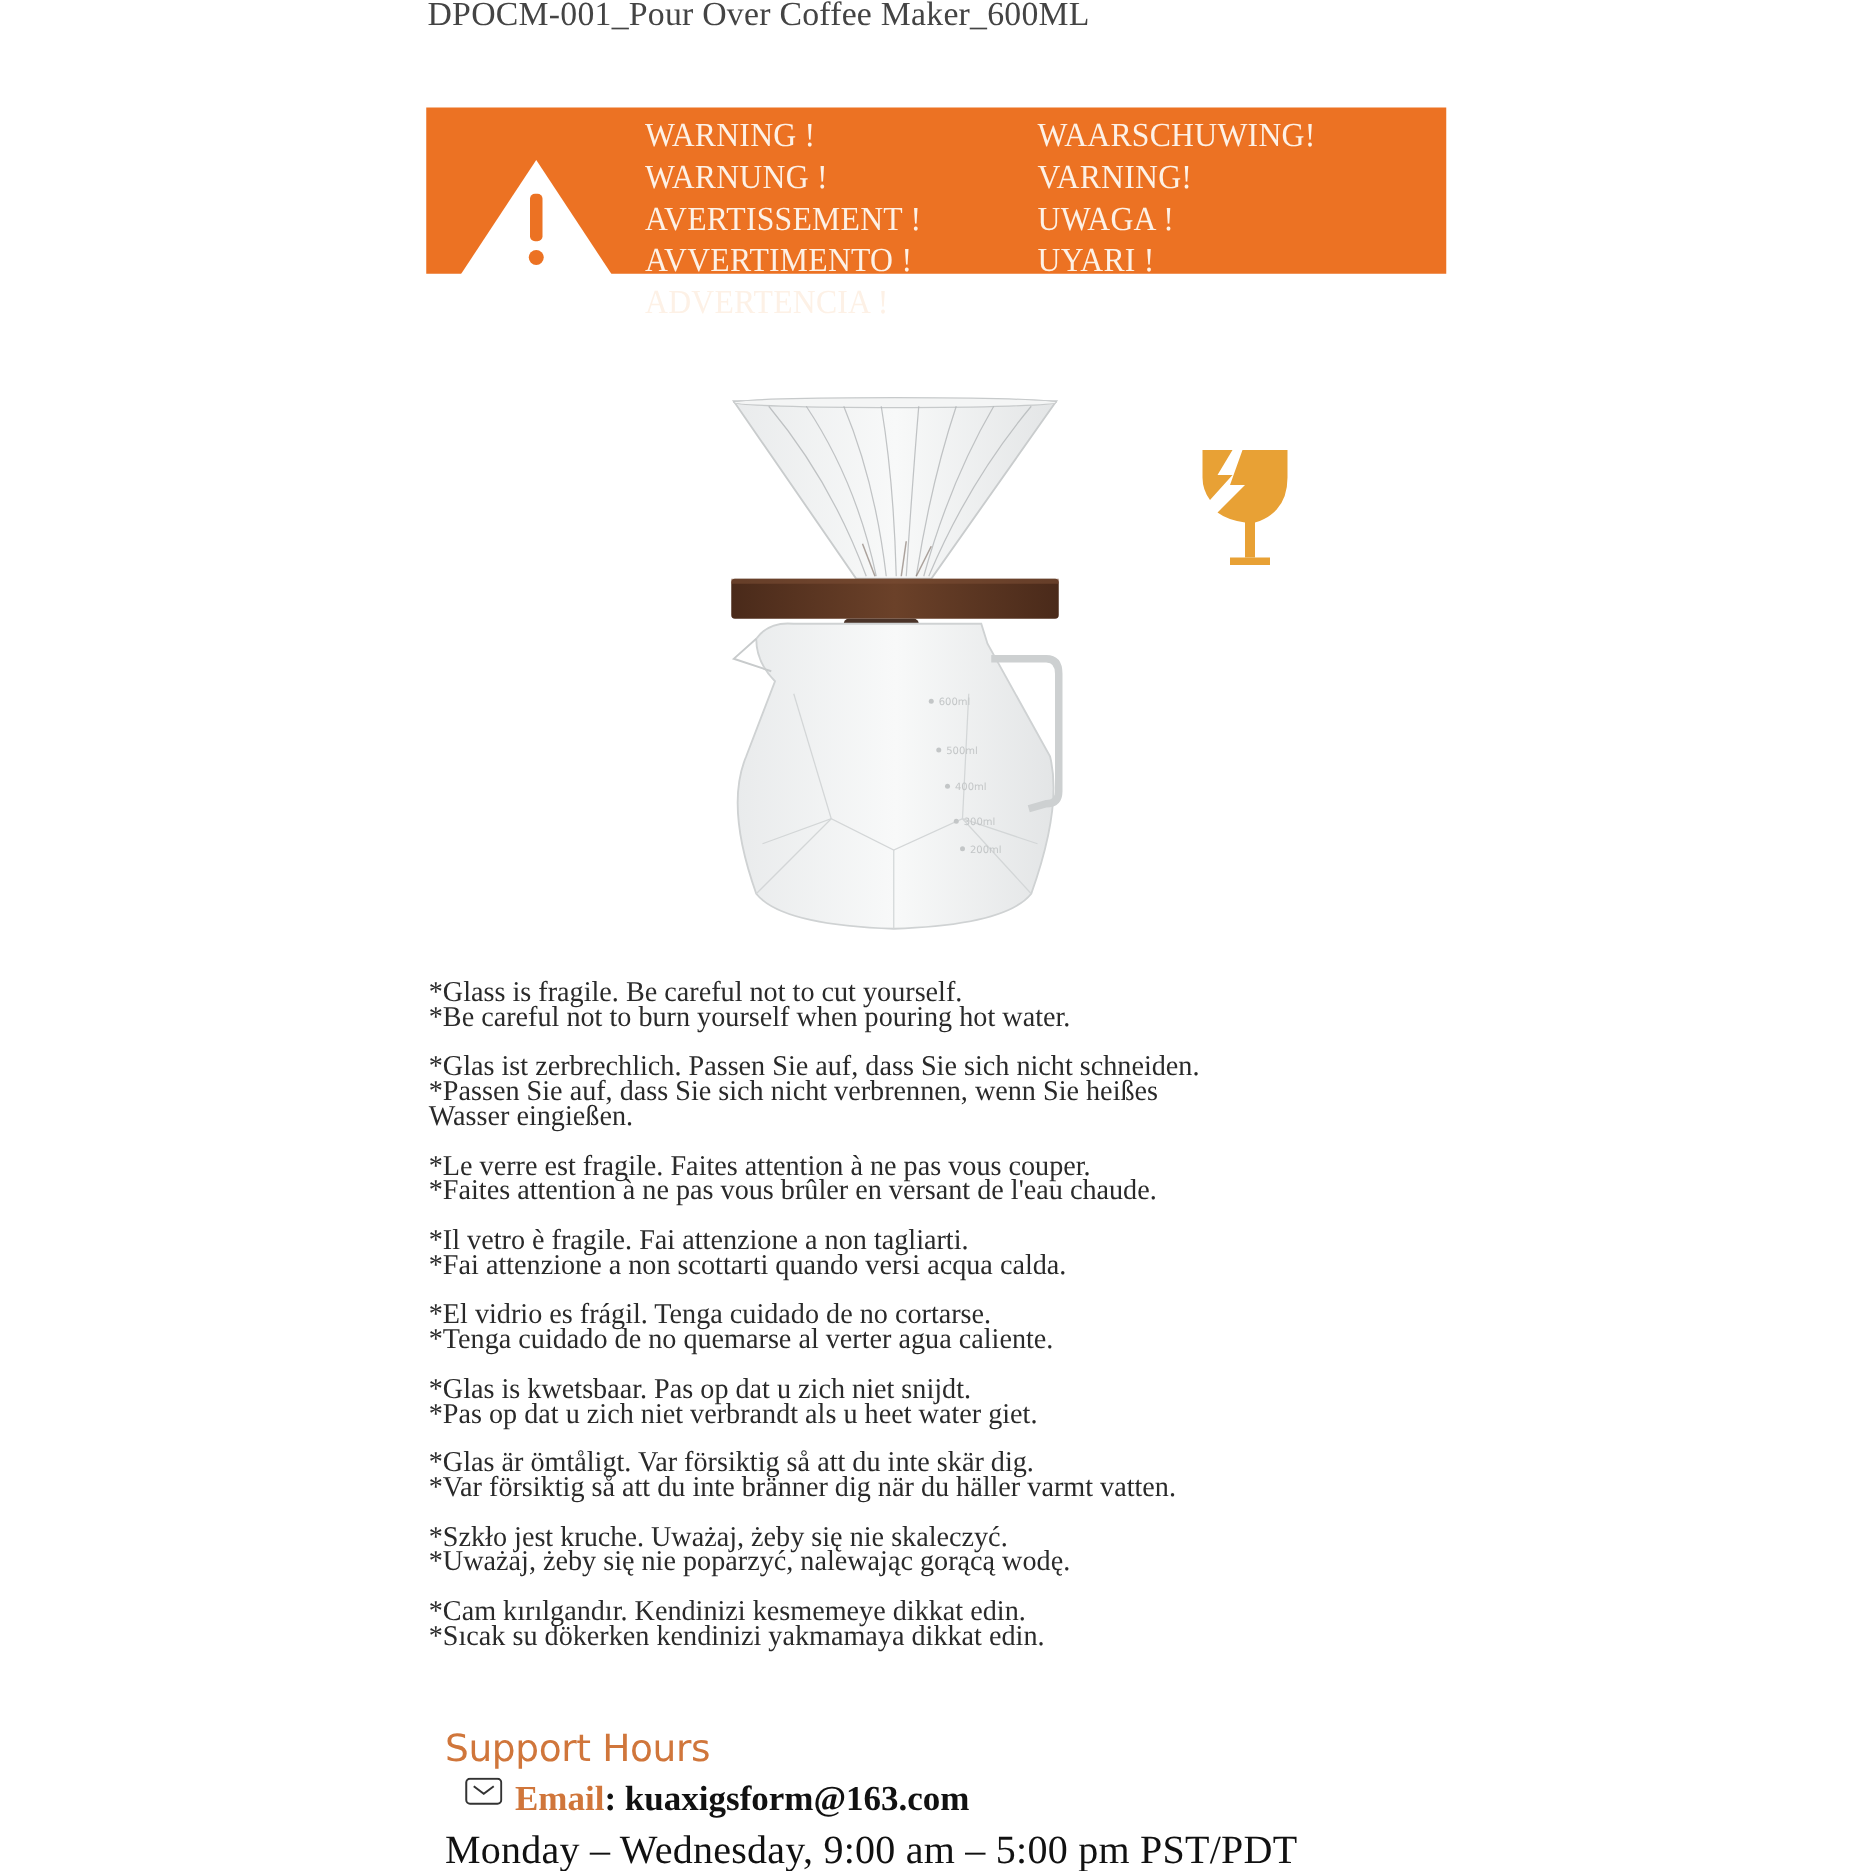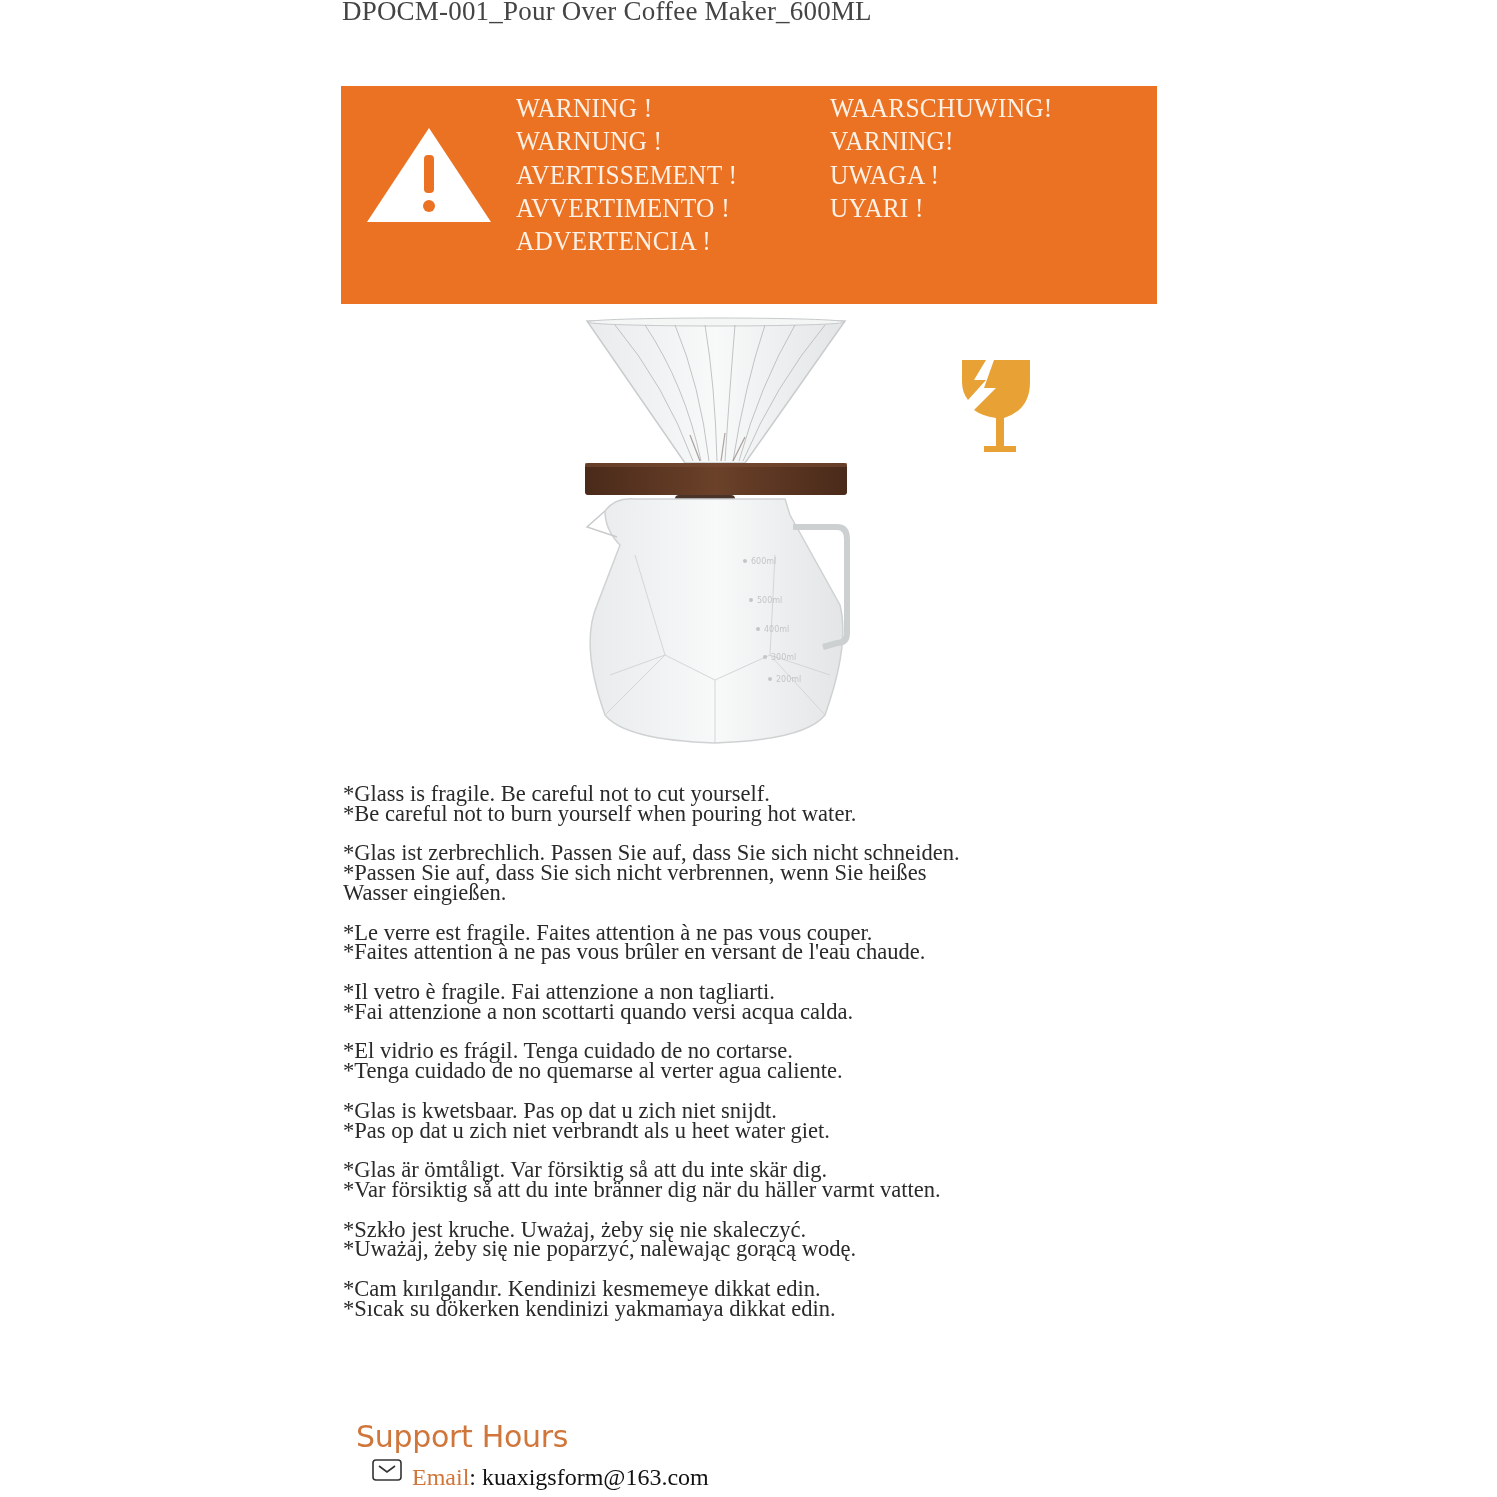--- a/index.html
+++ b/index.html
@@ -22,21 +22,21 @@
       font-size: 27px;
       color: #444;
       letter-spacing: 0.2px;
       white-space: nowrap;
     }
     .warning-banner {
       position: absolute;
       left: 341px;
       top: 86px;
       width: 816px;
-      height: 218px;
+      height: 133px;
       background: #ec7223;
     }
     .warning-triangle {
       position: absolute;
       left: 26px;
       top: 42px;
       width: 124px;
       height: 94px;
     }
     .warning-col {
@@ -93,29 +93,29 @@
       left: 356px;
       top: 1380px;
       width: 760px;
     }
     .support-title {
       font-family: "DejaVu Sans", sans-serif;
       font-size: 30px;
       color: #d0763b;
       line-height: 40px;
       letter-spacing: -0.3px;
-      margin-top: 37px;
     }
     .support-email-row {
       position: relative;
       height: 40px;
       line-height: 40px;
-      font-size: 24px;
+      font-size: 28px;
       padding-left: 16px;
       white-space: nowrap;
+      font-weight: bold;
     }
     .mail-icon {
       display: inline-block;
       width: 30px;
       height: 22px;
       vertical-align: 4px;
       margin-right: 10px;
     }
     .email-label {
       color: #d0763b;

